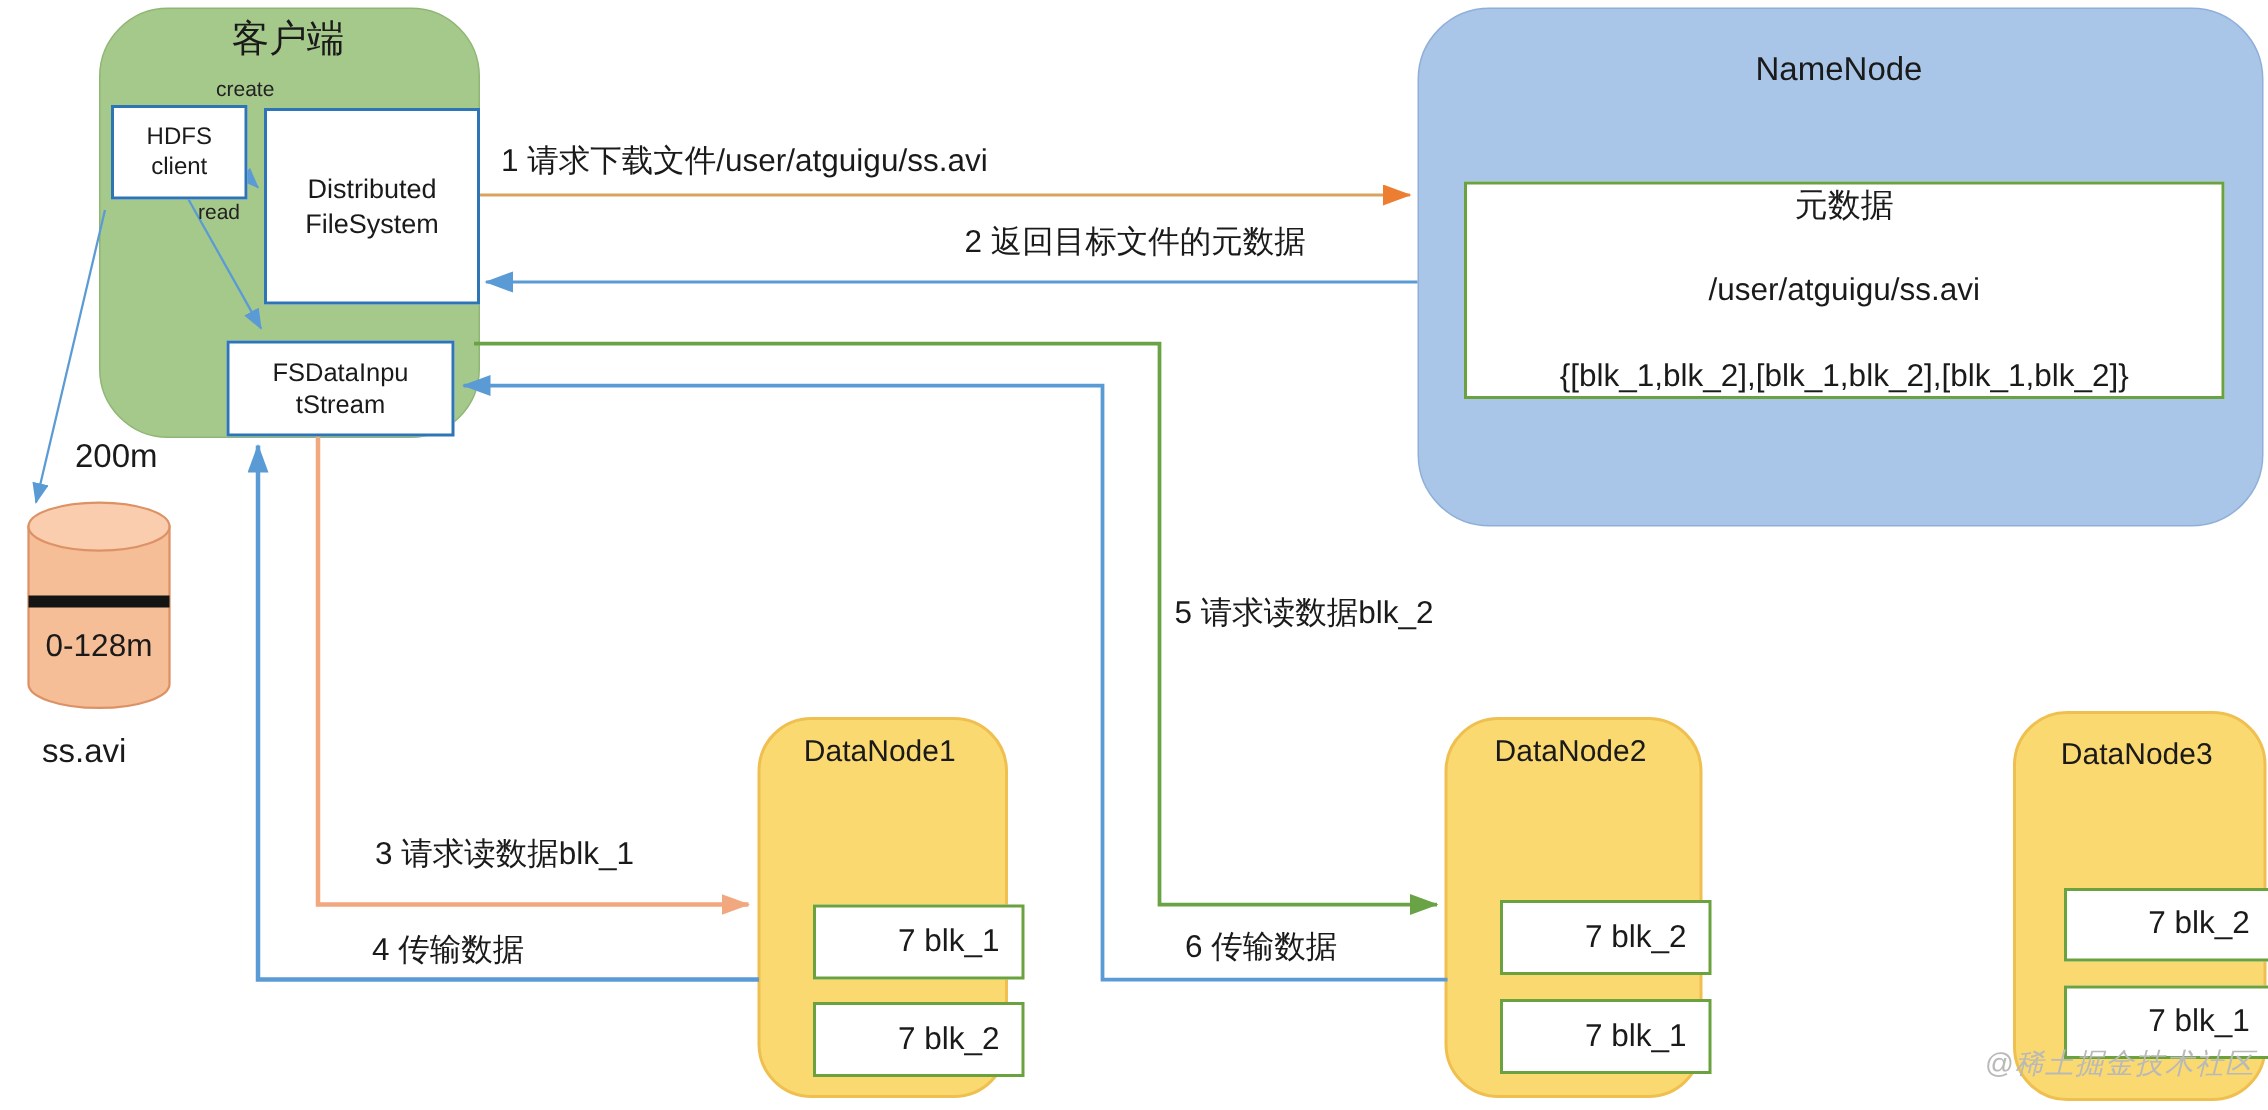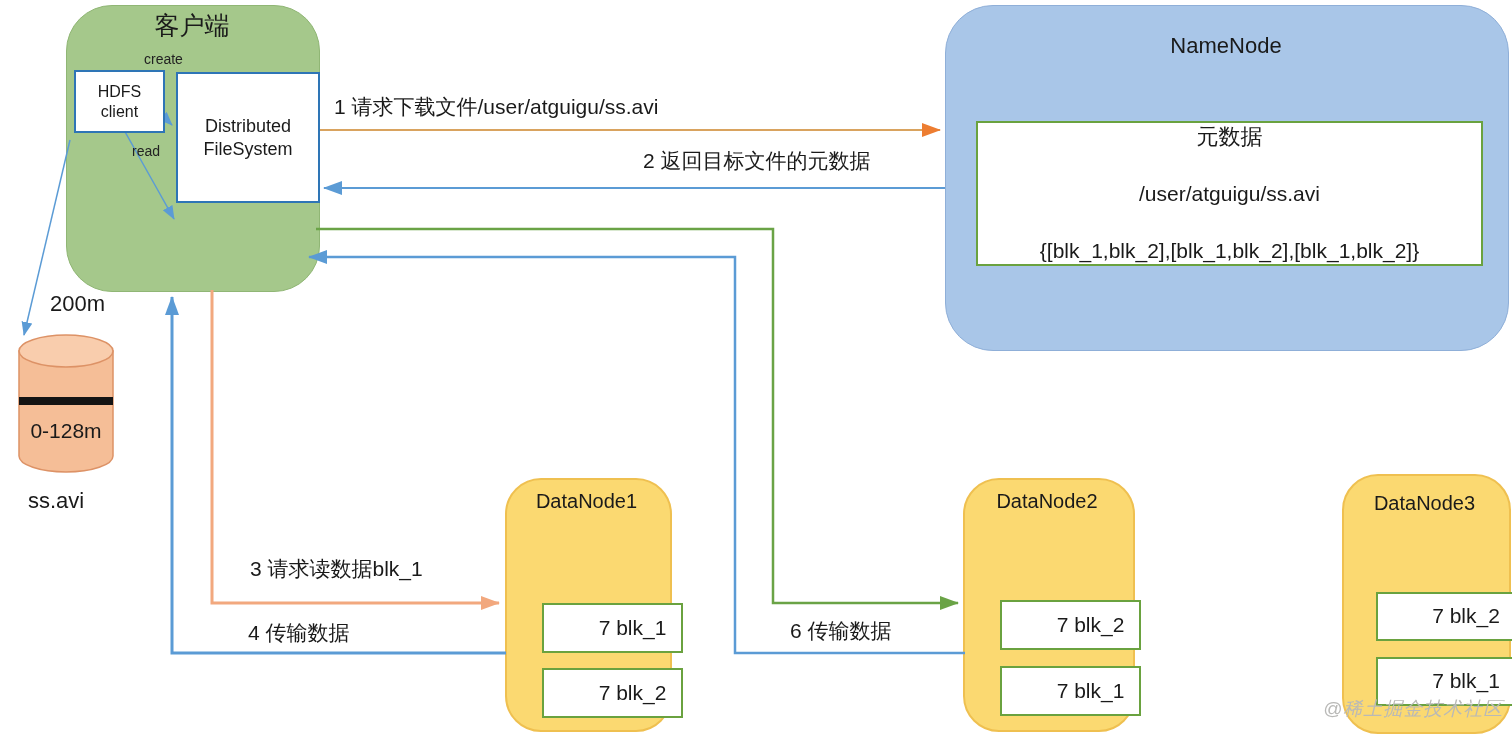--- a/index.html
+++ b/index.html
@@ -104,29 +104,33 @@
     <polyline points="316,229 773,229 773,603 958,603" fill="none" stroke="#6aa346" stroke-width="2.5" marker-end="url(#m-green)"></polyline>
     <polyline points="965,653 735,653 735,257 309,257" fill="none" stroke="#5b9bd5" stroke-width="2.5" marker-end="url(#m-blue)"></polyline>
 
     <line x1="160" y1="113" x2="172" y2="125" stroke="#5b9bd5" stroke-width="1.5" marker-end="url(#m-blue-s)"></line>
     <line x1="124" y1="130" x2="174" y2="219" stroke="#5b9bd5" stroke-width="1.5" marker-end="url(#m-blue-s)"></line>
     <line x1="70" y1="140" x2="24" y2="335" stroke="#5b9bd5" stroke-width="1.5" marker-end="url(#m-blue-s)"></line>
   </svg>
 
   <div class="abs client-title">客户端</div>
   <div class="abs tiny-label" style="left:144px;top:51px;">create</div>
-  <div class="abs tiny-label" style="left:132px;top:143px;">read</div>
+  <div class="abs tiny-label" style="left:132px;top:133px;">read</div>
 
   <div class="wbox blue-border dfs-box">
     <span>Distributed</span>
     <span>FileSystem</span>
   </div>
   <div class="wbox blue-border hdfs-box">
     <span>HDFS</span>
     <span>client</span>
+  </div>
+  <div class="wbox blue-border stream-box">
+    <span>FSDataInpu</span>
+    <span>tStream</span>
   </div>
 
   <div class="abs nn-title">NameNode</div>
   <div class="wbox meta-box">
     <span class="meta-title">元数据</span>
     <span class="meta-line">/user/atguigu/ss.avi</span>
     <span class="meta-line">{[blk_1,blk_2],[blk_1,blk_2],[blk_1,blk_2]}</span>
   </div>
 
   <div class="abs file-label size-200">200m</div>
@@ -143,17 +147,18 @@
   <div class="wbox green-border block-box" style="left:1000px;top:600px;">7 blk_2</div>
   <div class="wbox green-border block-box" style="left:1000px;top:666px;">7 blk_1</div>
 
   <div class="wbox green-border block-box" style="left:1376px;top:592px;width:96px;height:45px;">7 blk_2</div>
   <div class="wbox green-border block-box" style="left:1376px;top:657px;width:96px;height:45px;">7 blk_1</div>
 
   <div class="abs step-label s1">1 请求下载文件/user/atguigu/ss.avi</div>
   <div class="abs step-label s2">2 返回目标文件的元数据</div>
   <div class="abs step-label s3">3 请求读数据blk_1</div>
   <div class="abs step-label s4">4 传输数据</div>
+  <div class="abs step-label s5">5 请求读数据blk_2</div>
   <div class="abs step-label s6">6 传输数据</div>
 
   <div class="abs watermark">@稀土掘金技术社区</div>
 
 </div>
 
 </body></html>

